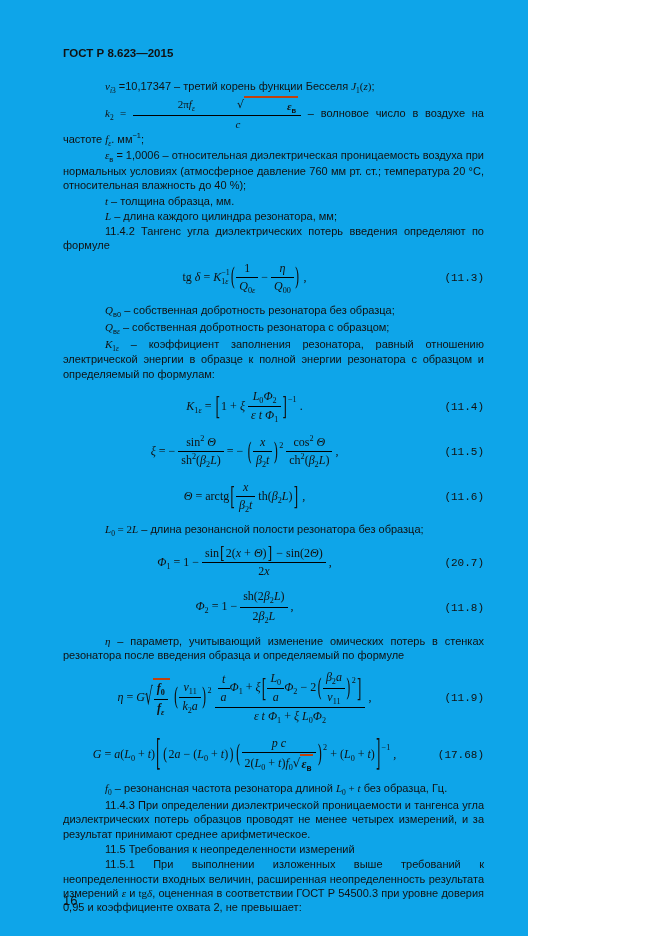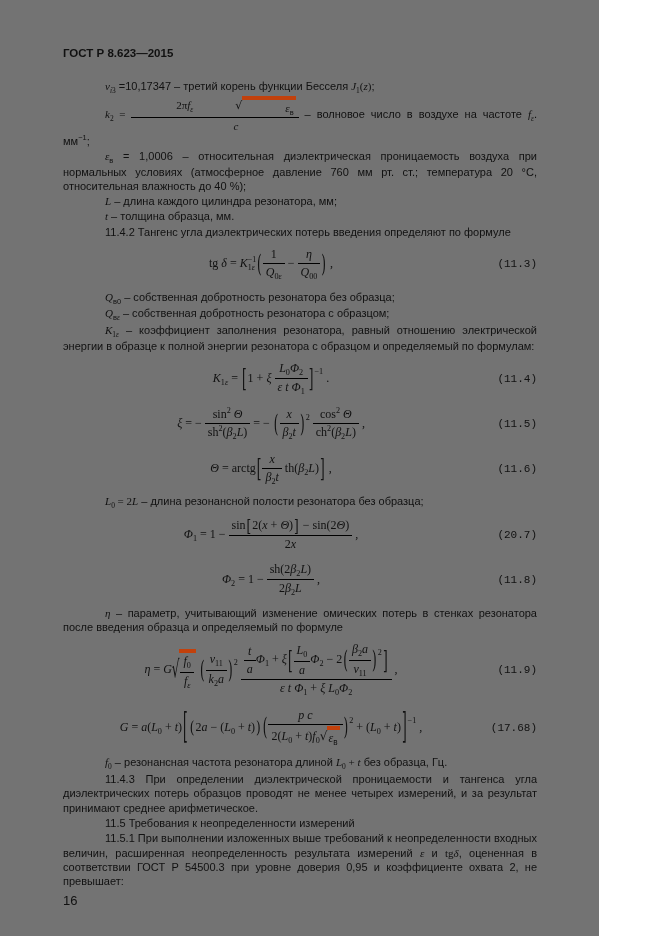--- a/index.html
+++ b/index.html
@@ -3,22 +3,22 @@
 <meta charset="utf-8">
 <style>
   * { box-sizing: border-box; }
   html, body { margin: 0; padding: 0; }
   body {
     width: 661px; height: 936px; background: #ffffff;
     font-family: "Liberation Sans", sans-serif;
     color: #111; font-size: 11px; line-height: 1.3;
   }
   .page {
-    position: relative; width: 599px; height: 936px;
-    padding: 46px 62px 30px 63px; overflow: hidden; background: #737373;
+    position: relative; width: 528px; height: 936px;
+    padding: 46px 44px 30px 63px; overflow: hidden; background: #0ea5e9;
   }
   .doc-header { font-weight: bold; font-size: 11.5px; margin-bottom: 18px; }
   p.body { margin: 1px 0; text-align: justify; }
   .ind { text-indent: 42px; }
   .bold { font-weight: normal; }
   .qline { margin: 4px 0; }
   .kline { margin: 4px 0; }
 
   .formula-row { position: relative; text-align: center; margin: 6px 0; padding: 2px 64px 2px 6px; }
   .formula { display: inline-block; font-family: "Liberation Serif", serif; font-size: 12px; white-space: nowrap; line-height: 1.25; }
@@ -28,43 +28,43 @@
   .m-t { font-family: "Liberation Sans", sans-serif; font-style: normal; }
   .m-r { font-family: "Liberation Serif", serif; font-style: normal; }
   .m-i { font-family: "Liberation Serif", serif; font-style: italic; }
   sub, sup { font-size: 0.68em; line-height: 1; }
   .mfrac { display: inline-block; vertical-align: middle; text-align: center; }
   .mfrac > .mnum { display: block; padding: 0 3px 1px; border-bottom: 1px solid #000; }
   .mfrac > .mden { display: block; padding: 1px 3px 0; }
   .msqrt { display: inline-flex; align-items: center; vertical-align: middle; white-space: nowrap; }
   .mrad { display: inline-block; font-family: "DejaVu Sans", sans-serif; }
   .mrad.sc2 { transform: scaleY(2.0); transform-origin: 50% 55%; }
-  .mradbody { display: inline-block; border-top: 4px solid #c2410c; padding: 1px 2px 0 1px; }
+  .mradbody { display: inline-block; border-top: 2px solid #c2410c; padding: 1px 2px 0 1px; font-weight: bold; }
   .mdelim { display: inline-block; vertical-align: middle; padding: 0 1px; font-family: "DejaVu Serif", serif; font-weight: 300; }
   .mdelim.s1 { transform: scaleY(1.45); }
   .mdelim.s2 { transform: scaleY(2.05); }
   .mdelim.s3 { transform: scaleY(2.9); }
   .mdelim + sup { vertical-align: 0.9em; }
   .mss { display: inline-flex; flex-direction: column; align-items: flex-start; vertical-align: middle; font-size: 0.66em; line-height: 1.08; text-align: left; }
   .page-num { position: absolute; left: 63px; bottom: 26px; font-size: 13px; }
 </style>
 </head>
 <body>
 
 <div class="page">
   <div class="doc-header">ГОСТ Р 8.623—2015</div>
 
   <p class="body ind"><span class="m-i">ν</span><sub><span class="m-i">i</span><span class="m-r">3</span></sub><span class="m-t"> =10,17347 – третий корень функции Бесселя </span><span class="m-i">J</span><sub><span class="m-r">1</span></sub><span class="m-r">(</span><span class="m-i">z</span><span class="m-r">)</span><span class="m-t">;</span></p>
   <p class="body ind kline"><span class="m-i">k</span><sub><span class="m-r">2</span></sub><span class="m-r"> = </span><span class="mfrac"><span class="mnum"><span class="m-r">2π</span><span class="m-i">f</span><sub><span class="m-i">ε</span></sub><span class="msqrt">
             <span class="mrad">√</span>
             <span class="mradbody"><span class="m-i">ε</span><sub><span class="m-t">в</span></sub></span>
           </span></span><span class="mden"><span class="m-i">c</span></span></span><span class="m-t"> – волновое число в воздухе на частоте </span><span class="m-i">f</span><sub><span class="m-i">ε</span></sub><span class="m-t">. мм</span><sup><span class="m-t">−1</span></sup><span class="m-t">;</span></p>
   <p class="body ind"><span class="m-i">ε</span><sub><span class="m-t">в</span></sub><span class="m-t"> = 1,0006 – относительная диэлектрическая проницаемость воздуха при нормальных условиях (атмосферное давление 760 мм рт. ст.; температура 20 °С, относительная влажность до 40 %);</span></p>
+  <p class="body ind"><span class="m-i">t</span><span class="m-t"> – толщина образца, мм.</span></p>
   <p class="body ind"><span class="m-i">L</span><span class="m-t"> – длина каждого цилиндра резонатора, мм;</span></p>
-  <p class="body ind"><span class="m-i">t</span><span class="m-t"> – толщина образца, мм.</span></p>
   <p class="body ind">11.4.2 Тангенс угла диэлектрических потерь введения определяют по формуле</p>
 
   <div class="formula-row">
     <span class="formula"><span class="m-r">tg </span><span class="m-i">δ</span><span class="m-r"> = </span><span class="m-i">K</span><span class="mss">
           <span class="mss-sup"><span class="m-r">−1</span></span>
           <span class="mss-sub"><span class="m-r">1</span><span class="m-i">ε</span></span>
         </span><span class="mdelim s2">(</span><span class="mfrac"><span class="mnum"><span class="m-r">1</span></span><span class="mden"><span class="m-i">Q</span><sub><span class="m-r">0</span><span class="m-i">ε</span></sub></span></span><span class="m-r"> − </span><span class="mfrac"><span class="mnum"><span class="m-i">η</span></span><span class="mden"><span class="m-i">Q</span><sub><span class="m-r">00</span></sub></span></span><span class="mdelim s2">)</span><span class="m-r"> ,</span></span>
     <span class="eq-num">(11.3)</span>
   </div>
 

